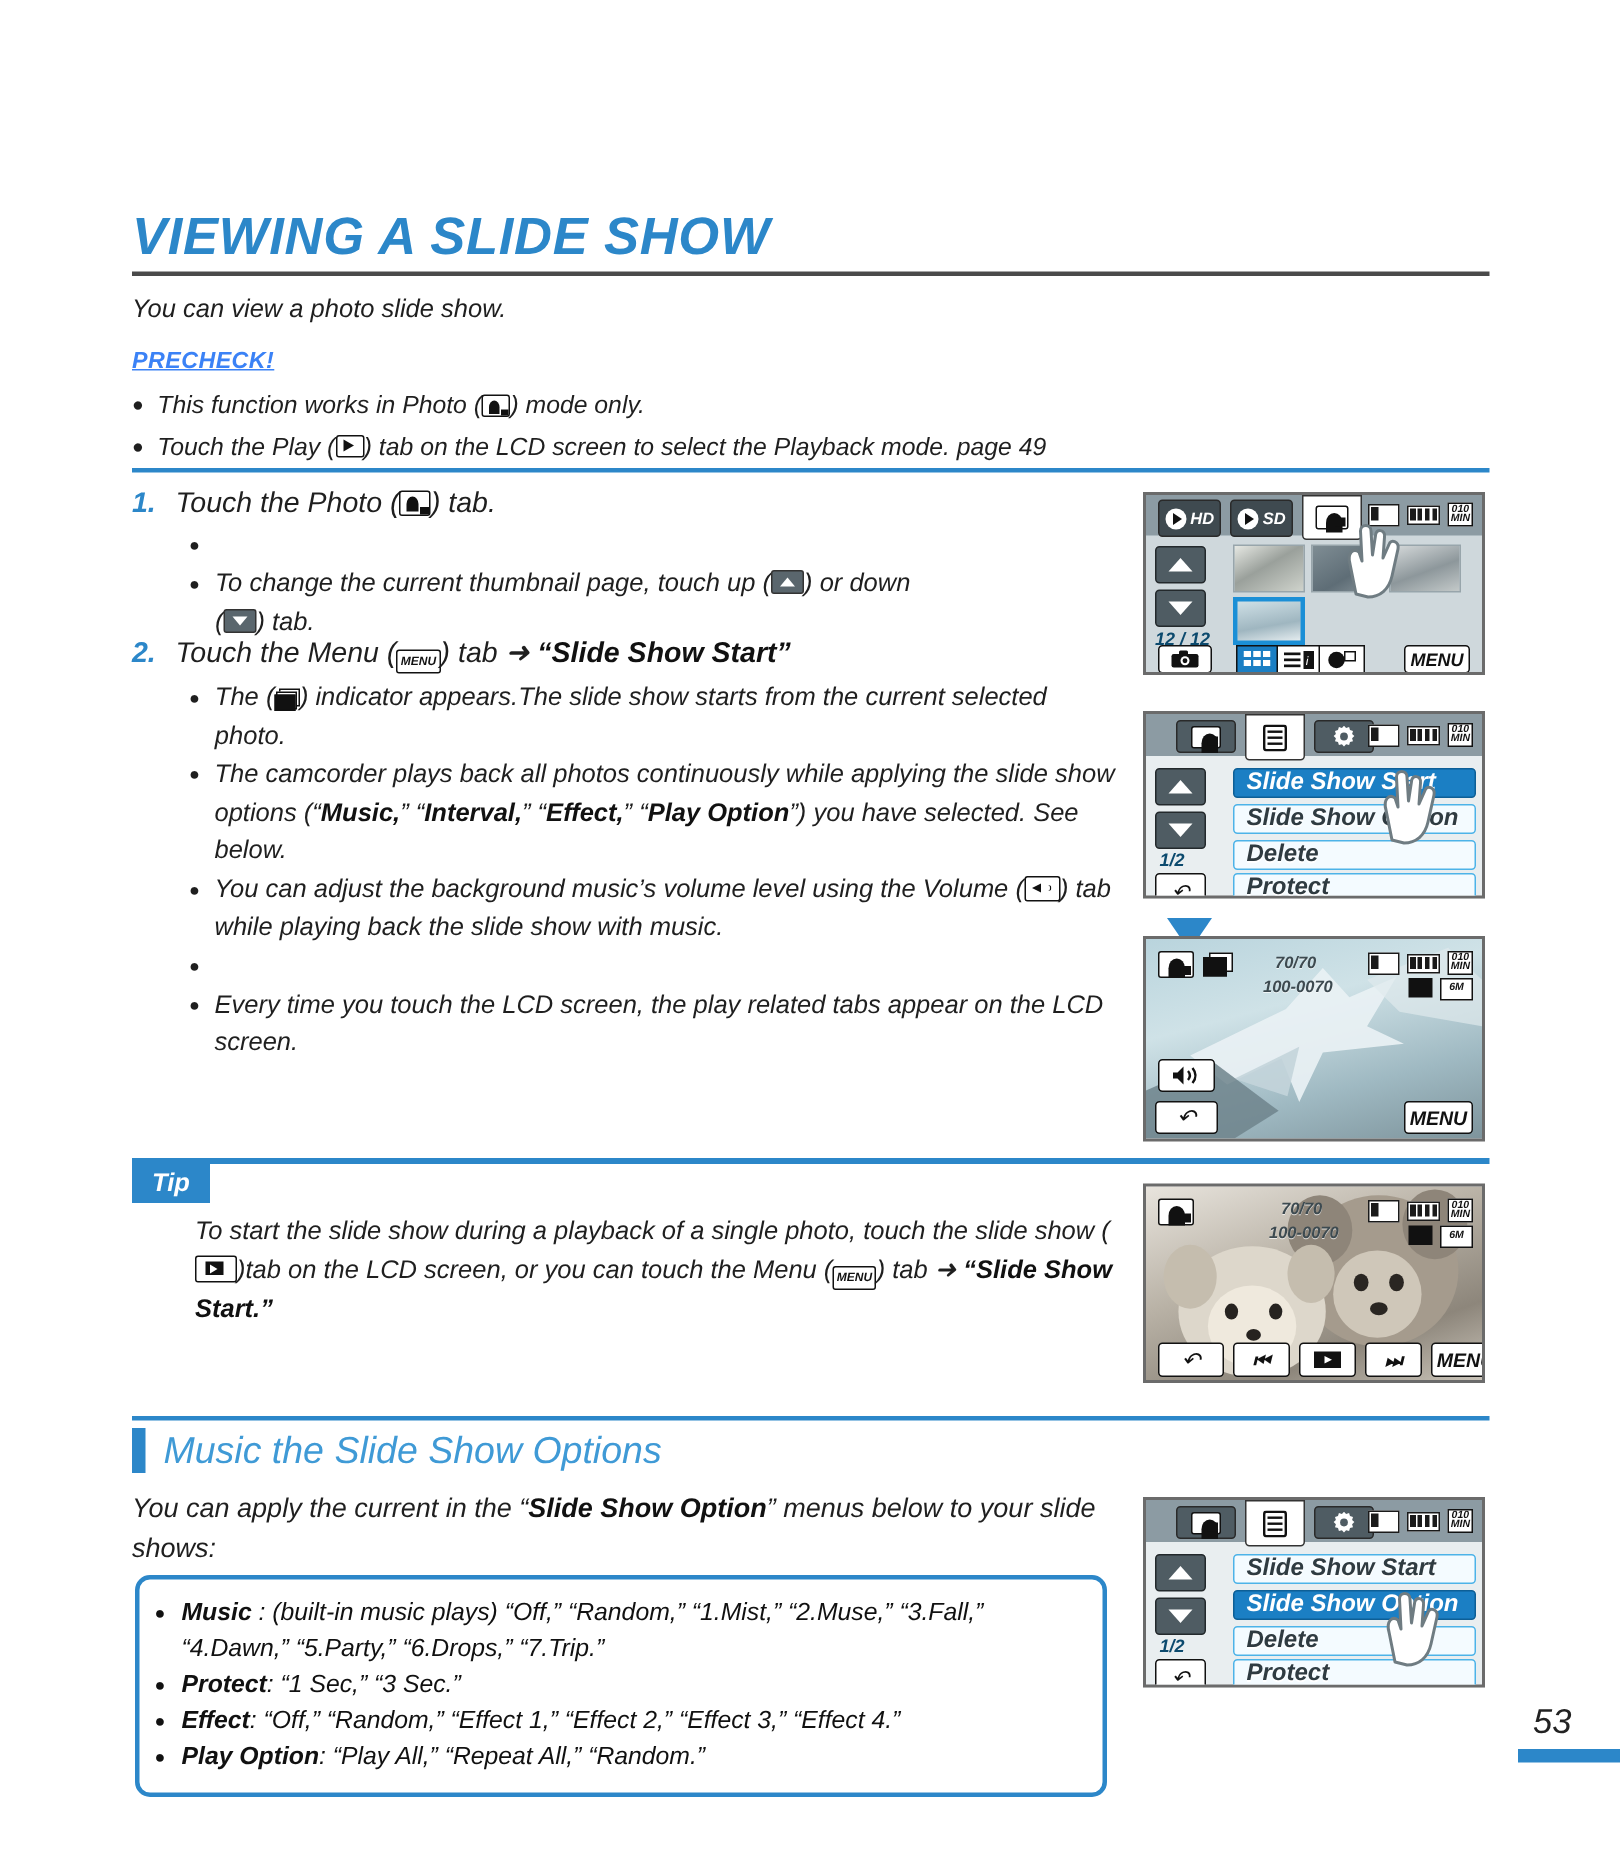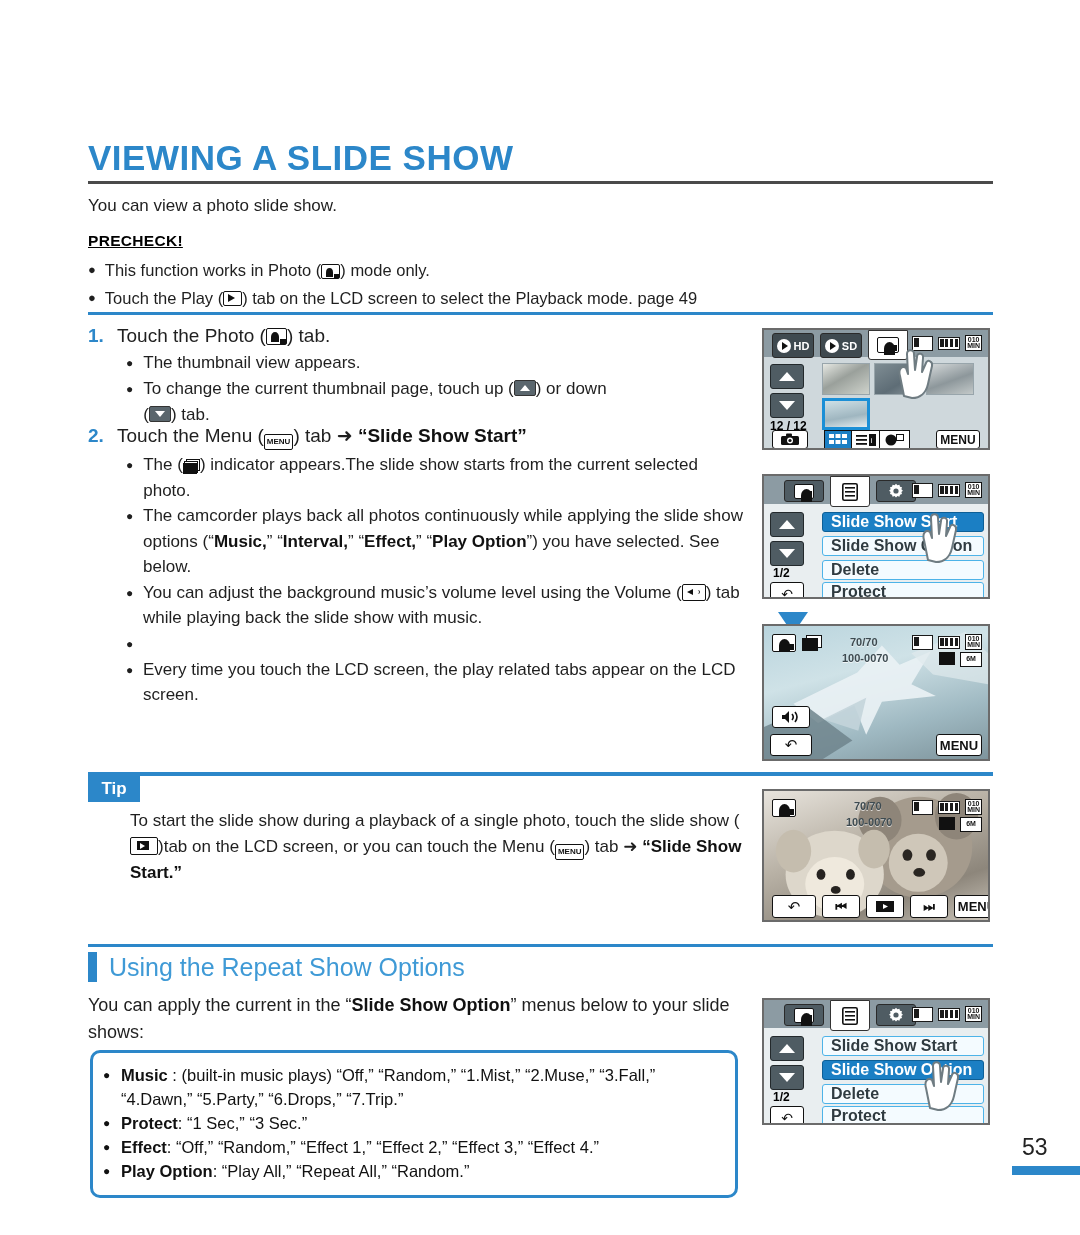--- a/index.html
+++ b/index.html
@@ -4,40 +4,40 @@
 <style>
   html,body{margin:0;padding:0;}
   body{
     width:1080px;height:1235px;
     background:#ffffff;
     font-family:"Liberation Sans", sans-serif;
     color:#1a1a1a;
     position:relative;
     overflow:hidden;
   }
-  .page{position:absolute;inset:0;}
+  .page{position:absolute;inset:0;font-style:italic;}
 
   
   #main-title{
     position:absolute;left:88px;top:138px;width:905px;
   }
   #main-title .t{
     font-size:35px;font-weight:bold;color:#2c87c9;letter-spacing:.5px;
     line-height:40px;
   }
   #main-title .underline{margin-top:3px;height:3px;background:#4a4a4a;}
 
   #intro-line{
     position:absolute;left:88px;top:194px;width:620px;
     font-size:17px;line-height:24px;color:#1f1f1f;
   }
 
   #precheck-head{
     position:absolute;left:88px;top:232px;
-    font-size:15.5px;font-weight:bold;color:#000000;
+    font-size:15.5px;font-weight:bold;color:#3b82f6;
     text-decoration:underline;letter-spacing:.3px;
   }
   #precheck-list{
     position:absolute;left:88px;top:256px;width:905px;
   }
   #precheck-list .li{
     display:flex;align-items:flex-start;gap:9px;
     font-size:16.5px;line-height:28px;color:#1f1f1f;
   }
   #precheck-list .dot{font-size:13px;line-height:28px;}
@@ -116,21 +116,21 @@
 
   .navcol{position:absolute;left:6px;top:34px;width:34px;}
   .navbtn{
     width:34px;height:25px;background:#4f5c63;border:1.5px solid #23292c;border-radius:3px;
     display:flex;align-items:center;justify-content:center;margin-bottom:4px;box-sizing:border-box;
   }
   .chev{width:0;height:0;}
   .chev.up{border-left:8px solid transparent;border-right:8px solid transparent;border-bottom:9px solid #fff;}
   .chev.down{border-left:8px solid transparent;border-right:8px solid transparent;border-top:9px solid #fff;}
 
-  .counter{position:absolute;left:6px;font-size:12px;font-weight:bold;color:#000000;}
+  .counter{position:absolute;left:6px;font-size:12px;font-weight:bold;color:#0c4a6e;}
   .retbtn{
     width:34px;height:23px;background:#fff;border:1.8px solid #111;border-radius:3px;
     display:flex;align-items:center;justify-content:center;font-size:14px;color:#111;box-sizing:border-box;
   }
 
   .menubtn{
     position:absolute;background:#fff;border:1.8px solid #111;border-radius:3px;
     font-size:12px;font-weight:bold;color:#111;display:flex;align-items:center;justify-content:center;
     box-sizing:border-box;
   }
@@ -201,21 +201,20 @@
   <div class="hr-precheck"></div>
 
   <div class="body-col step" id="step1">
     <span class="num">1.</span>
     <span><span>Touch the Photo (</span><span style="display:inline-block;vertical-align:-3px;width:19px;height:15px;border:1.6px solid #111;border-radius:2px;background:#fff;position:relative;"><i style="position:absolute;left:4px;top:2.5px;width:8px;height:10px;background:#111;border-radius:50% 50% 0 0;"></i><i style="position:absolute;right:0px;bottom:0px;width:6px;height:5px;background:#111;"></i></span><span>) tab.</span></span>
   </div>
 
   <div class="body-col" id="step1-subs">
     <div class="sub">
       <span class="dot">●</span>
-      <span>The thumbnail view appears.</span>
     </div>
     <div class="sub">
       <span class="dot">●</span>
       <span><span>To change the current thumbnail page, touch up (</span><span style="display:inline-block;vertical-align:-2px;width:20px;height:14px;background:#5a666d;border:1px solid #333;border-radius:2px;position:relative;"><i style="position:absolute;left:5px;top:4px;width:0;height:0;border-left:5px solid transparent;border-right:5px solid transparent;border-bottom:6px solid #fff;"></i></span><span>) or down</span><br>(<span style="display:inline-block;vertical-align:-2px;width:20px;height:14px;background:#5a666d;border:1px solid #333;border-radius:2px;position:relative;"><i style="position:absolute;left:5px;top:4px;width:0;height:0;border-left:5px solid transparent;border-right:5px solid transparent;border-top:6px solid #fff;"></i></span><span>) tab.</span></span>
     </div>
   </div>
 
   <div class="body-col step" id="step2">
     <span class="num">2.</span>
     <span><span>Touch the Menu (</span><span style="display:inline-block;vertical-align:-2px;padding:0 2px;height:14px;line-height:13px;border:1.5px solid #111;border-radius:2px;background:#fff;font-size:8px;font-weight:bold;color:#111;">MENU</span><span>) tab ➜ </span><b class="bk">“Slide Show Start”</b></span>
@@ -243,21 +242,21 @@
     </div>
   </div>
 
   <div id="tip-rule"></div>
   <div id="tip-badge">Tip</div>
   <div id="tip-body"><span>To start the slide show during a playback of a single photo, touch the slide show (</span><span style="display:inline-block;vertical-align:-3px;width:26px;height:16px;border:1.8px solid #111;border-radius:2px;background:#fff;position:relative;"><i style="position:absolute;left:6px;top:3px;width:12px;height:9px;background:#111;"></i><i style="position:absolute;left:9px;top:5px;width:0;height:0;border-left:5px solid #fff;border-top:3px solid transparent;border-bottom:3px solid transparent;"></i></span><span>)tab on the LCD screen, or you can touch the Menu (</span><span style="display:inline-block;vertical-align:-2px;padding:0 2px;height:14px;line-height:13px;border:1.5px solid #111;border-radius:2px;background:#fff;font-size:8px;font-weight:bold;color:#111;">MENU</span><span>) tab ➜ </span><b class="bk">“Slide Show Start.”</b></div>
 
   <div id="sec-rule"></div>
   <div id="sec-head">
     <span class="bar"></span>
-    <span class="txt">Using the Repeat Show Options</span>
+    <span class="txt">Music the Slide Show Options</span>
   </div>
   <div id="sec-intro"><span>You can apply the current in the “</span><b class="bk">Slide Show Option</b><span>” menus below to your slide shows:</span></div>
 
   <div id="options-box">
     <div class="li">
       <span class="dot">●</span>
       <span><b class="bk">Music</b><span> : </span><span>(built-in music plays) “Off,” “Random,” “1.Mist,” “2.Muse,” “3.Fall,” “4.Dawn,” “5.Party,” “6.Drops,” “7.Trip.”</span></span>
     </div>
     <div class="li">
       <span class="dot">●</span>

